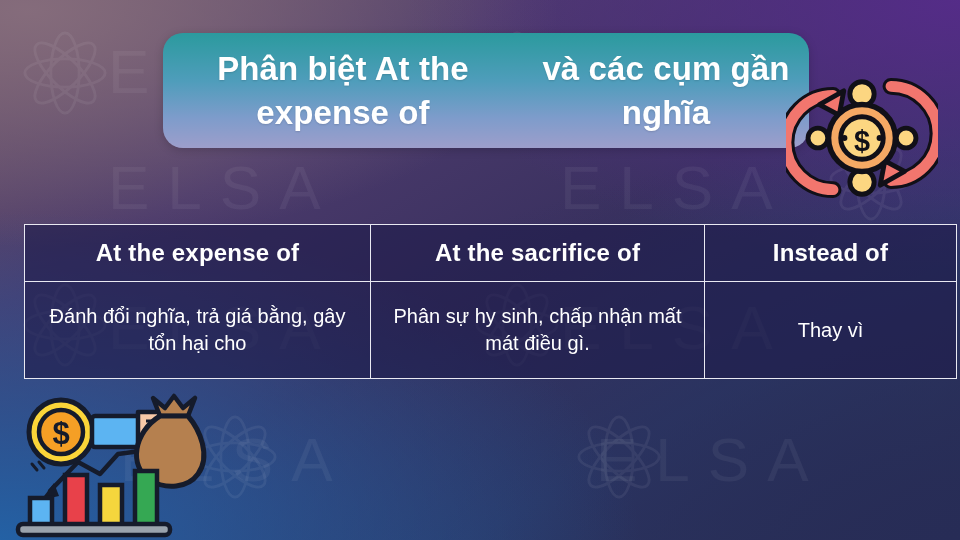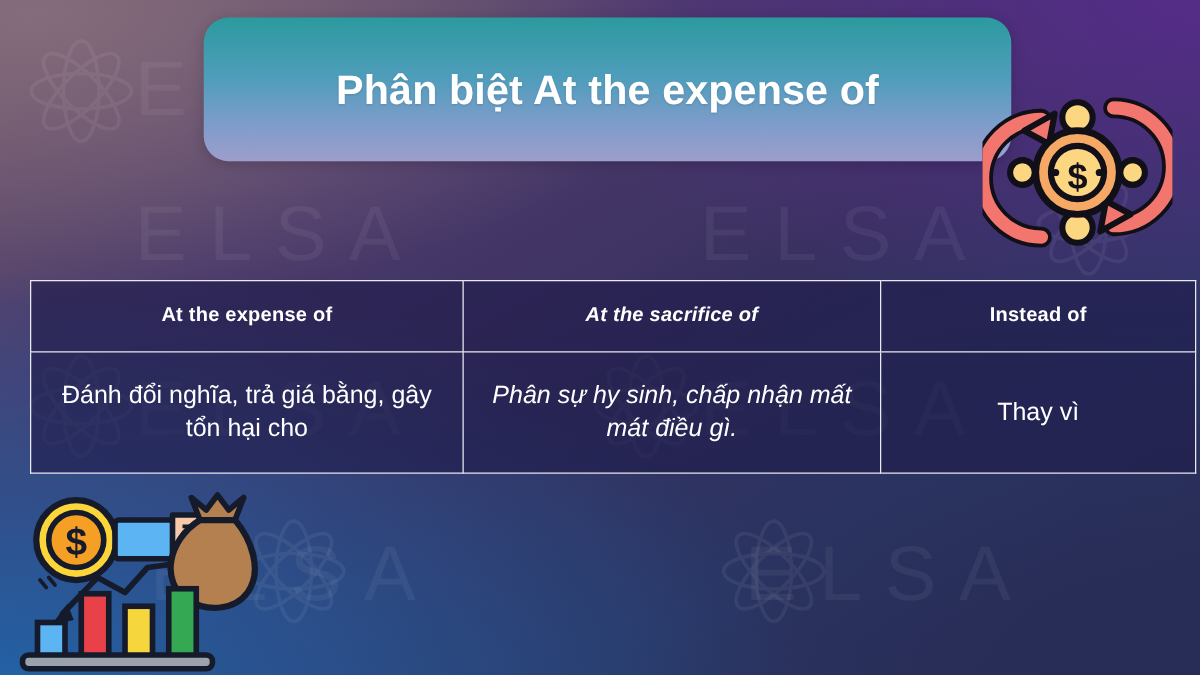--- a/index.html
+++ b/index.html
@@ -32,21 +32,21 @@
     font-weight:400;
     color:rgba(255,255,255,0.055);
     white-space:nowrap;
     font-family:"Liberation Sans", sans-serif;
   }
   .wm-star { position:absolute; opacity:0.06; }
 
   
   #title-banner {
     position:absolute;
-    left:163px; top:14px;
+    left:163px; top:33px;
     width:646px; height:115px;
     border-radius:20px;
     background:linear-gradient(180deg,#2b9a9e 0%, #4f9dbb 42%, #7e9ccb 74%, #9d9ecb 100%);
     display:flex; flex-direction:row;
     align-items:center; justify-content:center;
     box-shadow:0 2px 10px rgba(0,0,0,0.18);
   }
   .title-line {
     color:#ffffff;
     font-size:33px;
@@ -69,23 +69,23 @@
   #compare-table td, #compare-table th {
     border:1.6px solid #e9e9f2;
     text-align:center;
     vertical-align:middle;
     color:#ffffff;
     padding:2px 8px;
   }
   #compare-table thead th { height:57px; }
   #compare-table tbody td { height:97px; }
   .col-a { width:346px; }
-  .col-b { width:334px;font-style:italic; }
+  .col-b { width:334px; }
   .col-c { width:252px; }
-  .hd { font-size:16px; font-weight:bold; letter-spacing:0.2px; }
+  .hd { font-size:24px; font-weight:bold; letter-spacing:0.2px; }
   .cell { font-size:20px; font-weight:400; line-height:1.34; }
 
   
   #money-cycle-icon { position:absolute; left:786px; top:62px; width:152px; height:152px; }
 
   
   #finance-illustration { position:absolute; left:8px; top:388px; width:205px; height:152px; }
 </style>
 </head>
 <body>
@@ -156,20 +156,21 @@
         <ellipse cx="50" cy="50" rx="12" ry="34"></ellipse>
           <ellipse cx="50" cy="50" rx="34" ry="12"></ellipse>
         <ellipse cx="50" cy="50" rx="12" ry="34" transform="rotate(45 50 50)"></ellipse>
         <ellipse cx="50" cy="50" rx="34" ry="12" transform="rotate(45 50 50)"></ellipse>
       </g>
     </svg>
   </div>
 
   <div id="title-banner">
     <div class="title-line">Phân biệt At the expense of</div>
+    <div class="title-line">và các cụm gần nghĩa</div>
   </div>
 
   <svg id="money-cycle-icon" viewBox="0 0 100 100">
 
     <path d="M31 84 A30 30 0 0 1 31 22" fill="none" stroke="#111018" stroke-width="11" stroke-linecap="round"></path>
     <path d="M31 84 A30 30 0 0 1 31 22" fill="none" stroke="#f2766e" stroke-width="7" stroke-linecap="round"></path>
     <path d="M22 28 L38 19 L35 35 Z" fill="#f2766e" stroke="#111018" stroke-width="3.2" stroke-linejoin="round"></path>
 
     <path d="M69 16 A30 30 0 0 1 69 78" fill="none" stroke="#111018" stroke-width="11" stroke-linecap="round"></path>
     <path d="M69 16 A30 30 0 0 1 69 78" fill="none" stroke="#f2766e" stroke-width="7" stroke-linecap="round"></path>

